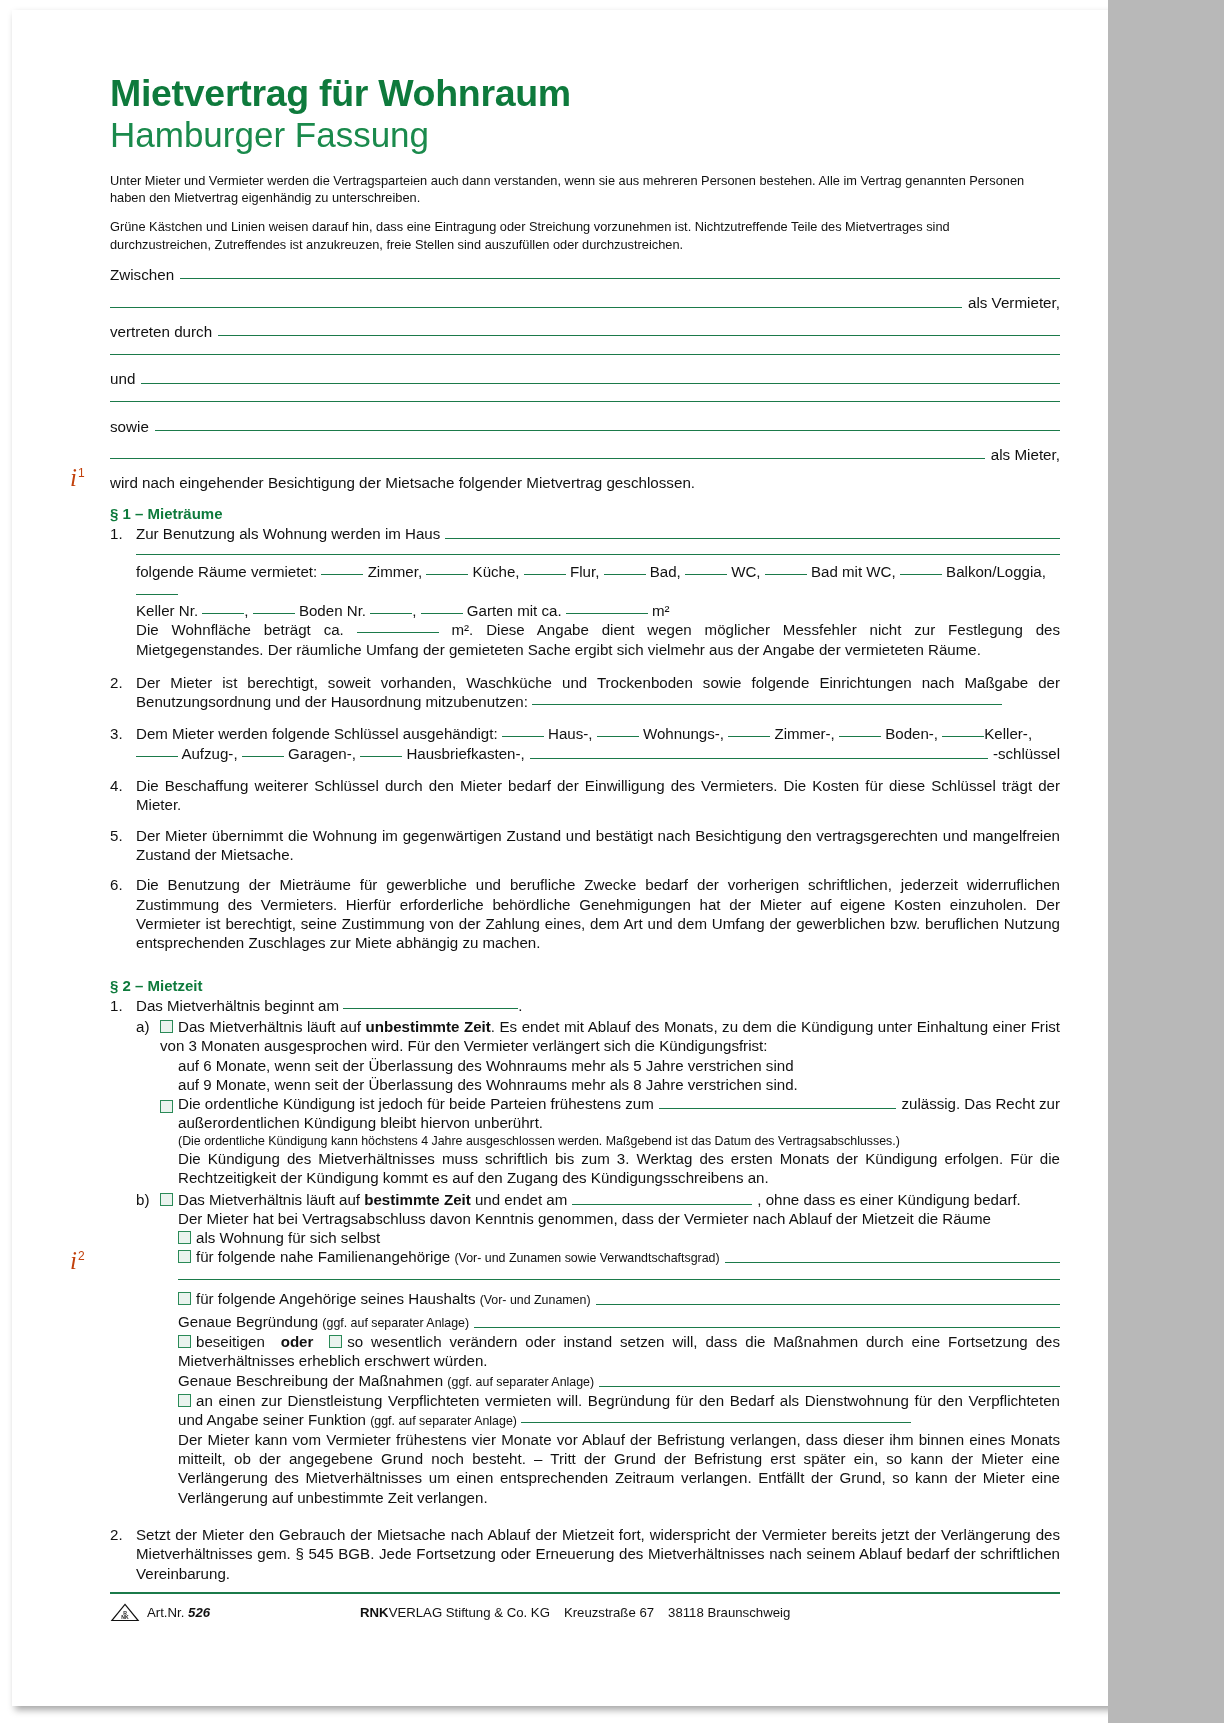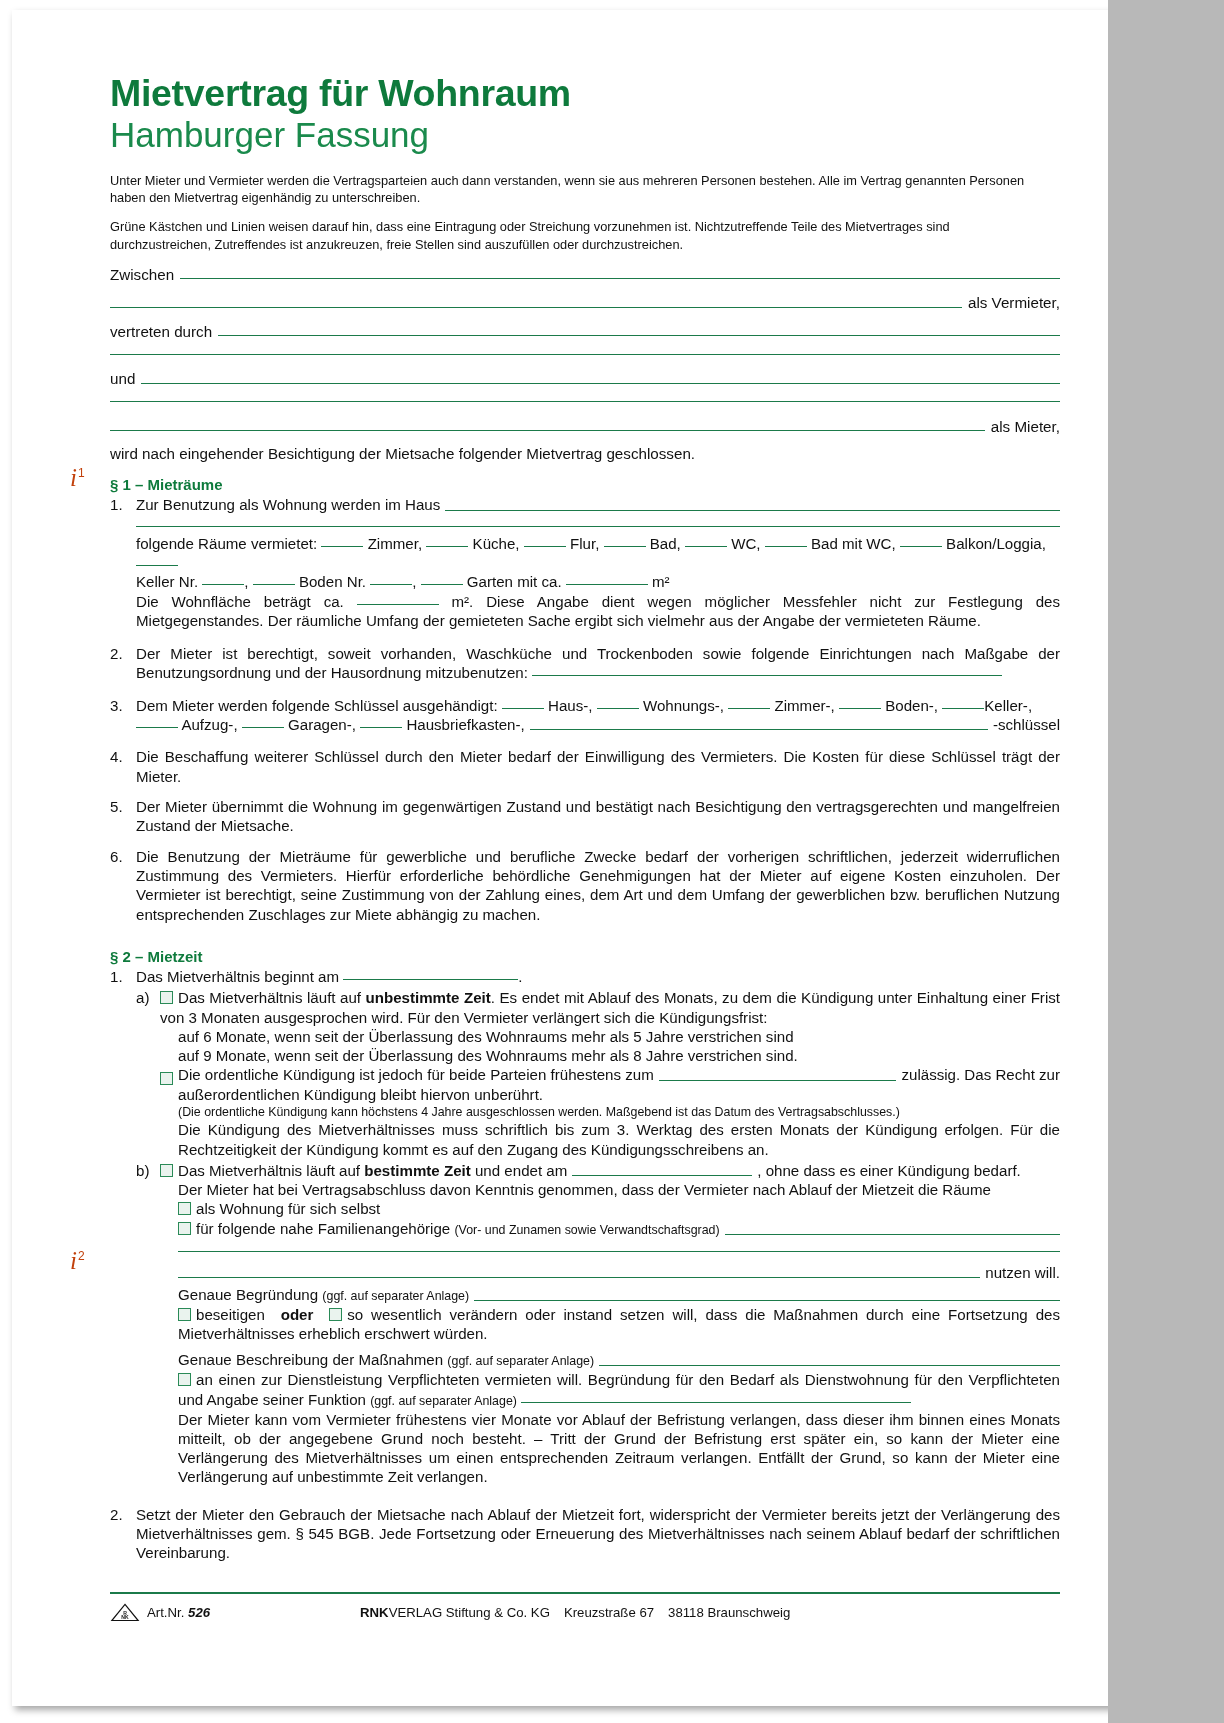--- a/index.html
+++ b/index.html
@@ -253,20 +253,24 @@
 
         <div class="party-row">
           <span class="party-label">und</span>
           <span class="rule"></span>
         </div>
 
         <div class="party-row">
           <span class="rule"></span>
         </div>
 
+        <div class="party-row">
+          <span class="party-label">sowie</span>
+          <span class="rule"></span>
+        </div>
 
         <div class="party-row">
           <span class="rule"></span>
           <span class="party-suffix">als Mieter,</span>
         </div>
 
       </div>
 
       <div class="lead-line">wird nach eingehender Besichtigung der Mietsache folgender Mietvertrag geschlossen.</div>
 
@@ -415,38 +419,39 @@
                 <span class="cb"></span><span>als Wohnung für sich selbst</span>
               </div>
 
               <div class="flexline" style="padding-left:18px">
                 <span class="txt"><span class="cb"></span><span>für folgende nahe Familienangehörige</span>
                       <span class="small">(Vor- und Zunamen sowie Verwandtschaftsgrad)</span></span>
                 <span class="grow"></span>
               </div>
               <div class="rowline t2" style="margin-left:18px;"></div>
 
-              <div class="flexline" style="padding-left:18px;margin-top:11px;">
-                <span class="grow" style="margin-left:0"></span>
-                <span class="tail">nutzen will.</span>
+              <div class="flexline" style="padding-left:18px">
+                <span class="txt"><span class="cb"></span><span>für folgende Angehörige seines Haushalts</span>
+                      <span class="small">(Vor- und Zunamen)</span></span>
+                <span class="grow"></span>
               </div>
 
               <div class="flexline" style="padding-left:18px;margin-top:3px;">
                 <span class="txt"><span>Genaue Begründung</span>
                       <span class="small">(ggf. auf separater Anlage)</span></span>
                 <span class="grow"></span>
               </div>
 
               <div class="just" style="padding-left:18px">
                 <span class="cb"></span><span>beseitigen</span>
                 &nbsp;<b>oder</b>&nbsp;
                 <span class="cb"></span><span>so wesentlich verändern oder instand setzen will, dass die Maßnahmen durch eine Fortsetzung des Mietverhältnisses erheblich erschwert würden.</span>
               </div>
 
-              <div class="flexline" style="padding-left:18px;margin-top:7px;">
+              <div class="flexline" style="padding-left:18px;margin-top:0;">
                 <span class="txt"><span>Genaue Beschreibung der Maßnahmen</span>
                       <span class="small">(ggf. auf separater Anlage)</span></span>
                 <span class="grow"></span>
               </div>
 
               <div class="just" style="padding-left:18px">
                 <span class="cb"></span><span>an einen zur Dienstleistung Verpflichteten vermieten will. Begründung für den Bedarf als Dienstwohnung für den Verpflichteten und Angabe seiner Funktion</span>
                 <span class="small">(ggf. auf separater Anlage)</span>
                 <span class="fill" style="width:390px"></span>
               </div>

